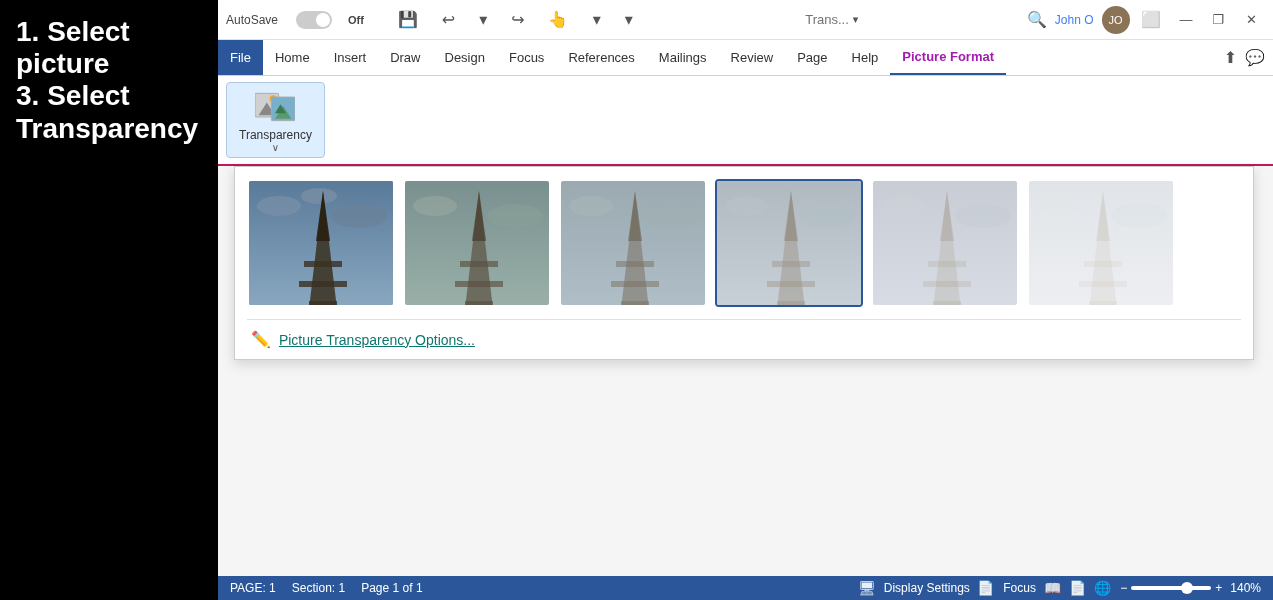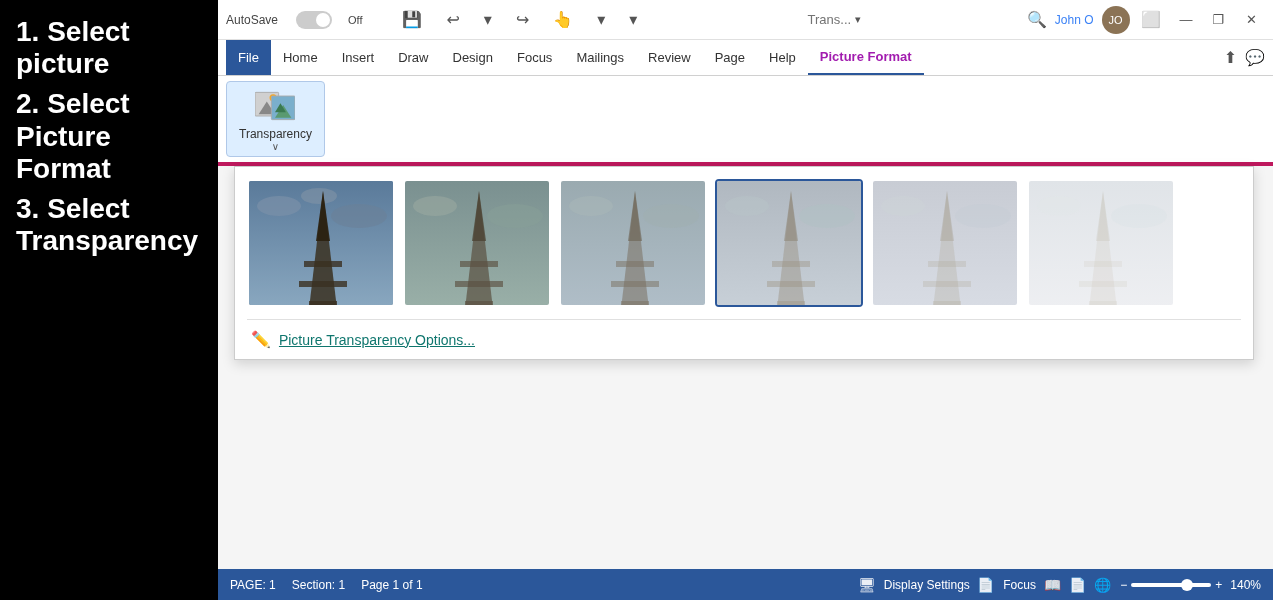--- a/index.html
+++ b/index.html
@@ -7,21 +7,20 @@
 
     
     .left-panel {
       width: 218px;
       background: #000;
       color: #fff;
       padding: 16px;
       flex-shrink: 0;
       display: flex;
       flex-direction: column;
-      gap: 8px;
     }
     .instruction-text {
       font-size: 28px;
       font-weight: 900;
       line-height: 1.15;
       -webkit-text-stroke: 2px #000;
       paint-order: stroke fill;
       text-shadow: -2px -2px 0 #000, 2px -2px 0 #000, -2px 2px 0 #000, 2px 2px 0 #000;
       color: #fff;
     }
@@ -53,21 +52,21 @@
       display: flex;
       align-items: center;
       padding: 2px;
     }
     .toggle-knob {
       width: 14px; height: 14px;
       background: #fff;
       border-radius: 50%;
       margin-left: auto;
     }
-    .toggle-off-label { font-size: 11px; color: #444; margin-right: 20px; }
+    .toggle-off-label { font-size: 11px; color: #444; margin-right: 14px; font-weight: bold; }
     .tb-icon {
       font-size: 16px;
       color: #555;
       padding: 2px 4px;
       cursor: pointer;
     }
     .title-center {
       flex: 1;
       display: flex;
       justify-content: center;
@@ -93,21 +92,21 @@
     .win-btn { font-size: 13px; color: #555; padding: 0 6px; cursor: pointer; }
     .win-btn-close { font-size: 13px; color: #555; padding: 0 8px; cursor: pointer; }
 
     
     .menu-bar {
       background: #fff;
       display: flex;
       align-items: stretch;
       height: 36px;
       border-bottom: 1px solid #d0d0d0;
-      padding-left: 8px;
+      padding-left: 0;
     }
     .menu-item {
       padding: 0 12px;
       font-size: 13px;
       color: #333;
       display: flex;
       align-items: center;
       cursor: pointer;
       white-space: nowrap;
     }
@@ -119,21 +118,21 @@
       color: #a21caf;
       font-weight: 600;
       border-bottom: 2px solid #2b579a;
     }
     .menu-spacer { flex: 1; }
     .menu-right-icons { display: flex; align-items: center; gap: 8px; padding-right: 8px; }
 
     
     .ribbon {
       background: #fff;
-      border-bottom: 4px solid #be185d;
+      border-bottom: 2px solid #be185d;
       padding: 4px 8px;
       display: flex;
       align-items: center;
       min-height: 90px;
     }
     .ribbon-group {
       display: flex;
       flex-direction: column;
       align-items: center;
       justify-content: flex-start;
@@ -206,21 +205,21 @@
       gap: 8px;
       cursor: pointer;
     }
     .options-icon { font-size: 16px; color: #555; }
     .options-link { font-size: 14px; color: #0f766e; text-decoration: underline; cursor: pointer; }
 
     
     .status-bar {
       background: #2b579a;
       color: #fff;
-      height: 31px;
+      height: 24px;
       display: flex;
       align-items: center;
       padding: 0 12px;
       font-size: 12px;
       gap: 16px;
     }
     .status-right {
       margin-left: auto;
       display: flex;
       align-items: center;
@@ -247,21 +246,20 @@
       left: 70%;
       transform: translateX(-50%);
     }
     .status-icon { font-size: 14px; opacity: 0.9; cursor: pointer; }
   </style>
 </head>
 <body>
 
 <div class="left-panel">
   <div class="instruction-text">1. Select picture</div>
-  <div class="instruction-text">2. Select Picture Format</div>
   <div class="instruction-text">3. Select Transparency</div>
 </div>
 
 <div class="word-panel">
 
   <div class="title-bar">
     <span class="autosave-label">AutoSave</span>
     <div class="toggle-switch">
       <div class="toggle-knob"></div>
     </div>
@@ -299,20 +297,23 @@
       <span>Insert</span>
     </div>
     <div class="menu-item">
       <span>Draw</span>
     </div>
     <div class="menu-item">
       <span>Design</span>
     </div>
     <div class="menu-item">
       <span>Focus</span>
+    </div>
+    <div class="menu-item">
+      <span>References</span>
     </div>
     <div class="menu-item">
       <span>Mailings</span>
     </div>
     <div class="menu-item">
       <span>Review</span>
     </div>
     <div class="menu-item">
       <span>Page</span>
     </div>

